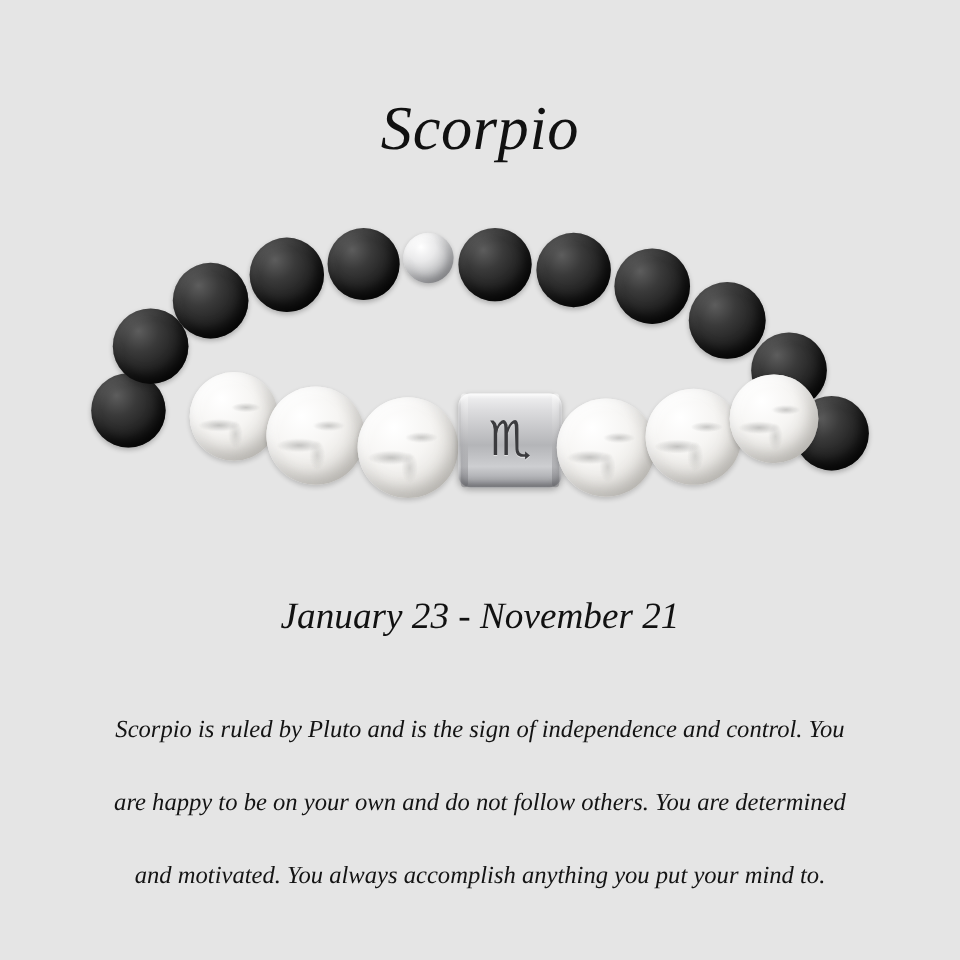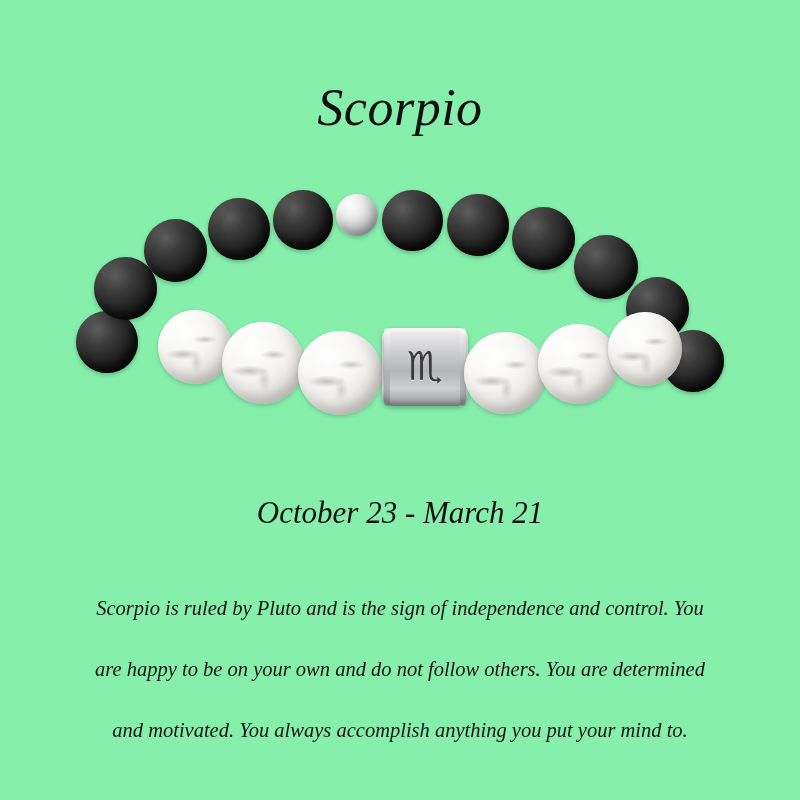--- a/index.html
+++ b/index.html
@@ -11,21 +11,21 @@
     width: 800px;
     height: 800px;
     overflow: hidden;
     font-family: "Liberation Serif", serif;
     color: #111111;
   }
   .page {
     position: relative;
     width: 800px;
     height: 800px;
-    background: #86efac;
+    background: #e5e5e5;
   }
 
   
   .title {
     position: absolute;
     top: 78px;
     left: 0;
     width: 800px;
     text-align: center;
     font-family: "Liberation Serif", serif;
@@ -169,17 +169,17 @@
           <div class="charm-edge" style="left: 2px;"></div>
           <span class="charm-glyph">♏</span>
           <div class="charm-edge" style="right: 2px;"></div>
         </div>
         <div class="bead bead-white" style="left: 404px; top: 142px; width: 82px; height: 82px;"></div>
         <div class="bead bead-white" style="left: 478px; top: 134px; width: 80px; height: 80px;"></div>
         <div class="bead bead-white" style="left: 548px; top: 122px; width: 74px; height: 74px;"></div>
       </div>
   </div>
 
-  <div class="daterange">October 23 - March 21</div>
+  <div class="daterange">January 23 - November 21</div>
 
   <div class="description">Scorpio is ruled by Pluto and is the sign of independence and control. You are happy to be on your own and do not follow others. You are determined and motivated. You always accomplish anything you put your mind to.</div>
 
 </div>
 
 </body></html>

